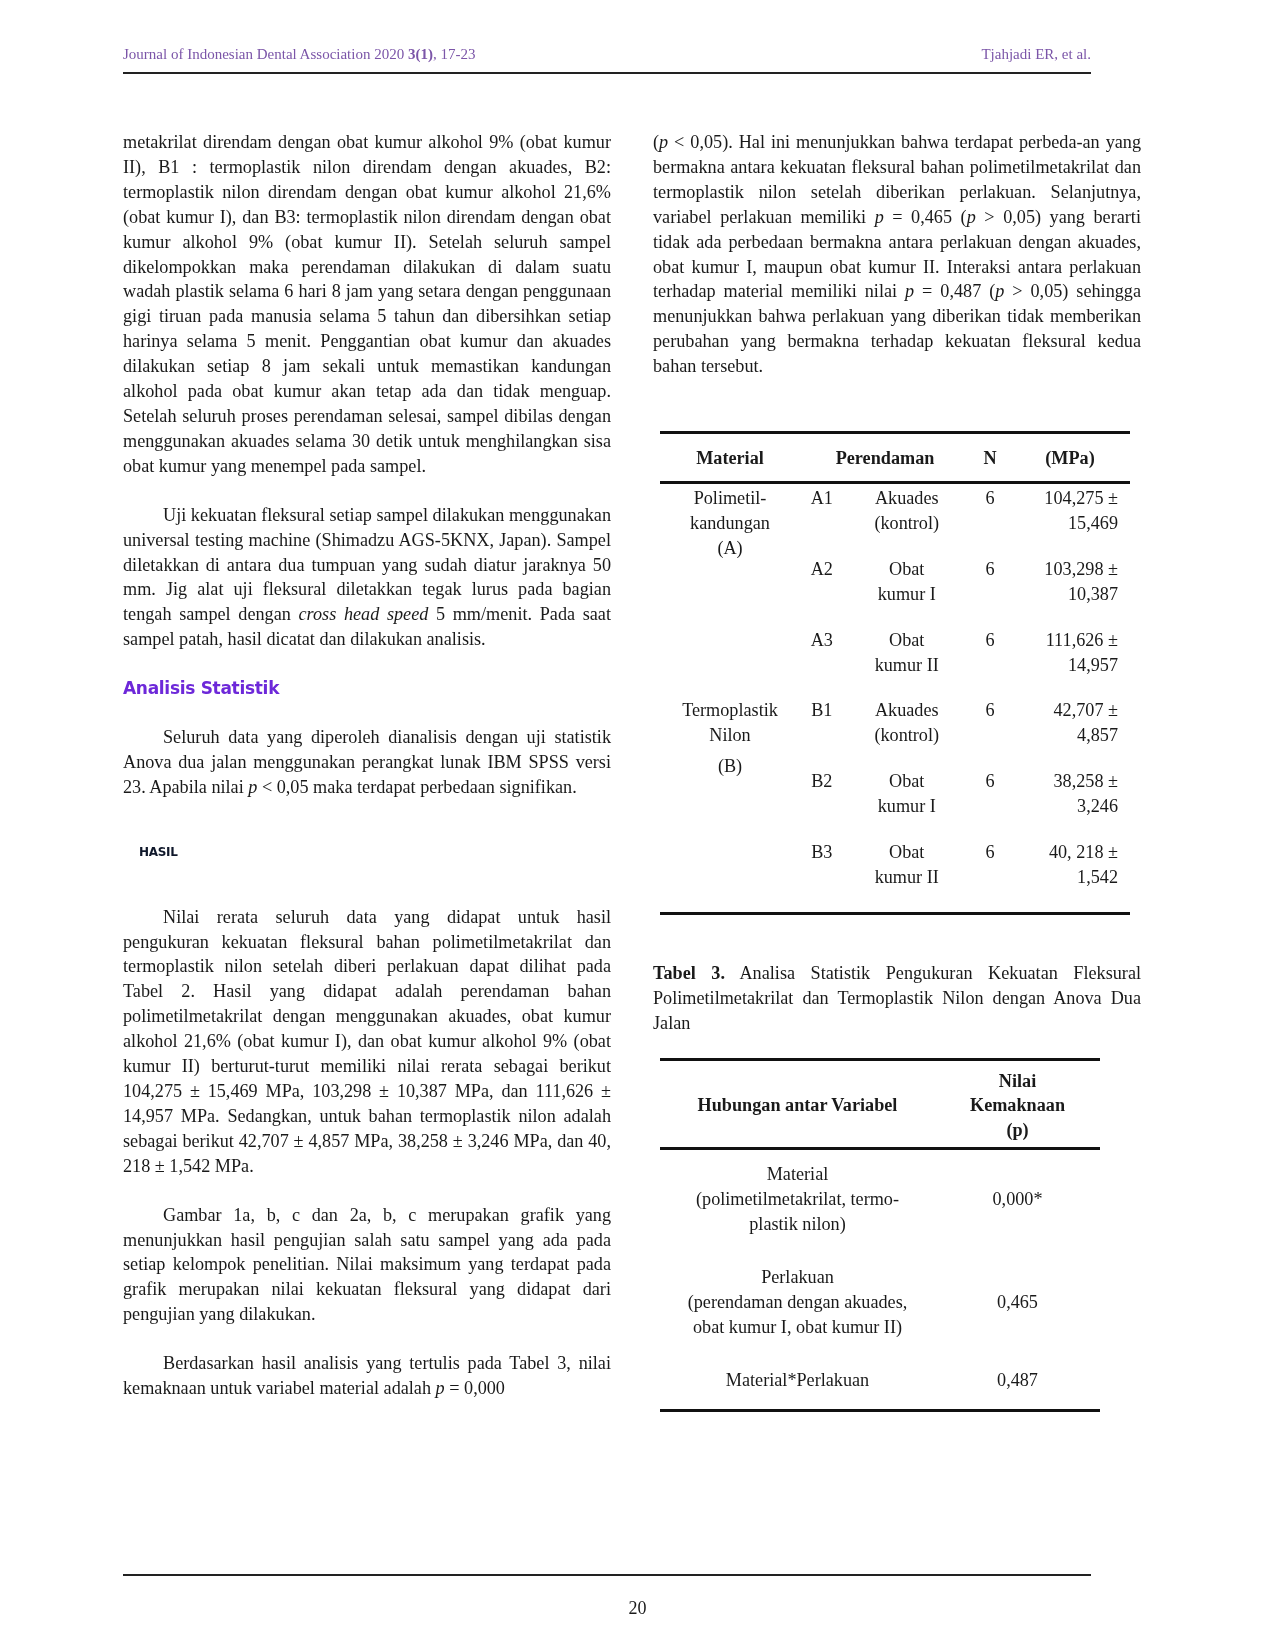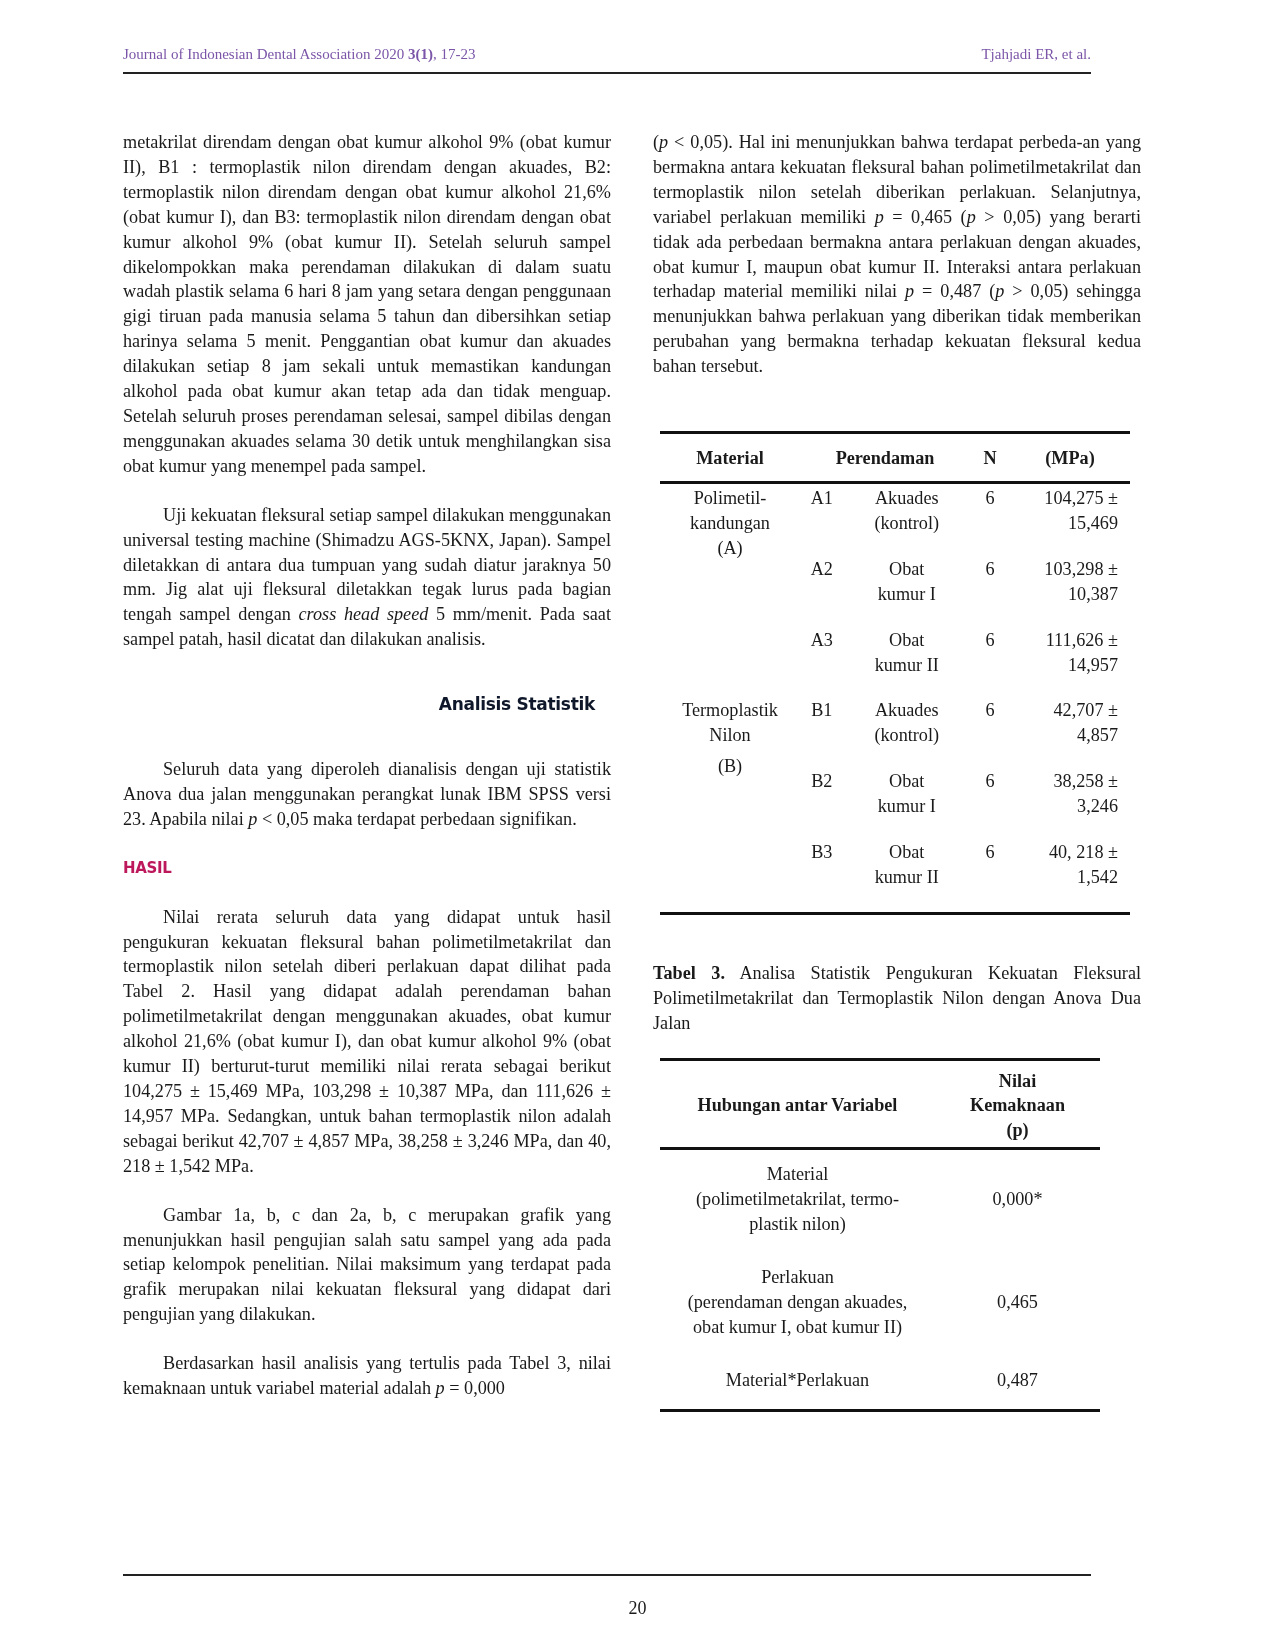--- a/index.html
+++ b/index.html
@@ -14,24 +14,24 @@
   .footer-rule { position: absolute; left: 123px; top: 1574px; width: 968px; height: 2px; background: #222; }
   .page-number { position: absolute; left: 0; width: 1275px; top: 1598px; text-align: center; font-size: 18px; }
 
   .col { position: absolute; top: 130px; width: 488px; font-size: 18.2px; line-height: 24.9px; }
   .col-left { left: 123px; }
   .col-right { left: 653px; width: 488px; }
   p { margin: 0; text-align: justify; }
   p.indent { text-indent: 40px; }
   .gap { height: 24px; }
 
-  h3.sub { font-family: "DejaVu Sans", sans-serif; color: #0f172a; font-size: 17px; font-weight: bold;
-           margin: 16px; letter-spacing: -0.3px; text-align: right; }
-  h2.sec { font-family: "DejaVu Sans", sans-serif; color: #be185d; font-size: 15px; font-weight: bold;
+  h3.sub { font-family: "DejaVu Sans", sans-serif; color: #6d28d9; font-size: 17px; font-weight: bold;
            margin: 0; letter-spacing: -0.3px; }
+  h2.sec { font-family: "DejaVu Sans", sans-serif; color: #0f172a; font-size: 12px; font-weight: bold;
+           margin: 16px; letter-spacing: -0.3px; }
 
   .caption { text-align: justify; }
   .caption b { font-weight: bold; }
 
   table.t2 { border-collapse: collapse; width: 470px; margin-left: 7px; font-size: 18.2px; line-height: 24.9px; }
   table.t2 th { font-weight: bold; padding: 12px 0 10px 0; border-top: 3px solid #111; border-bottom: 3px solid #111; text-align: center; }
   table.t2 td { text-align: center; vertical-align: top; padding: 0; }
   table.t2 td.mpa { text-align: right; padding-right: 12px; }
   table.t2 tr.last td { border-bottom: 3px solid #111; }
   table.t2 td.pad { padding-bottom: 21px; }

